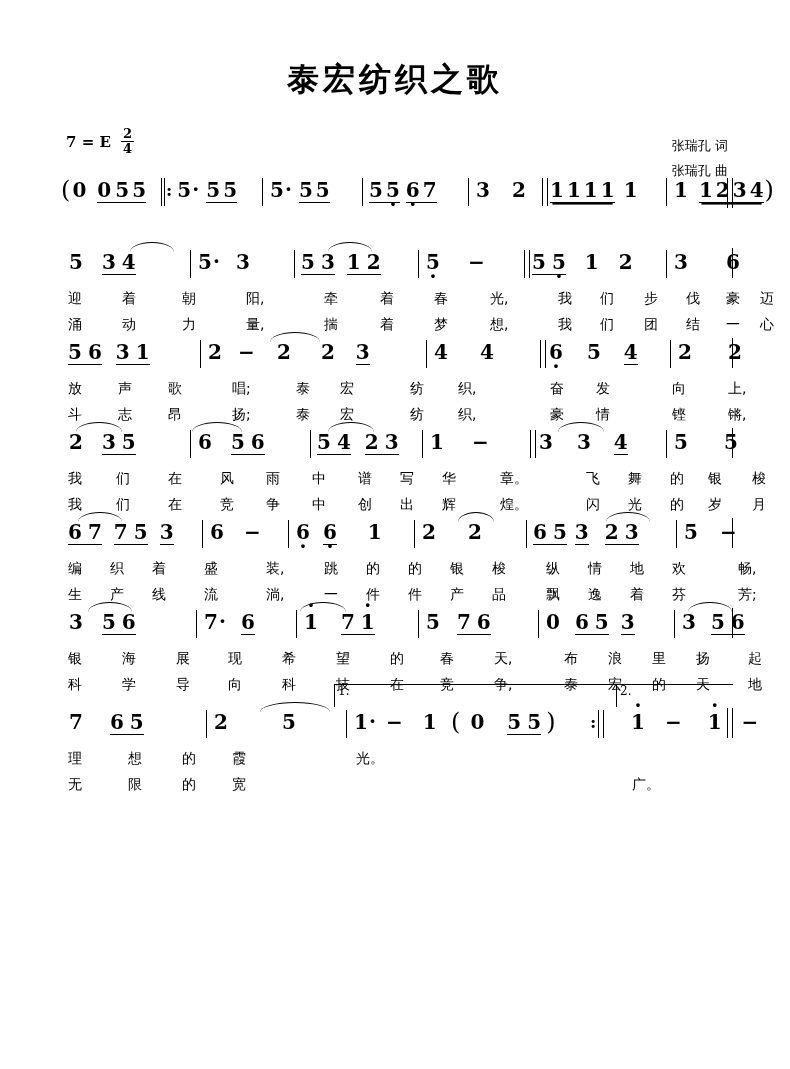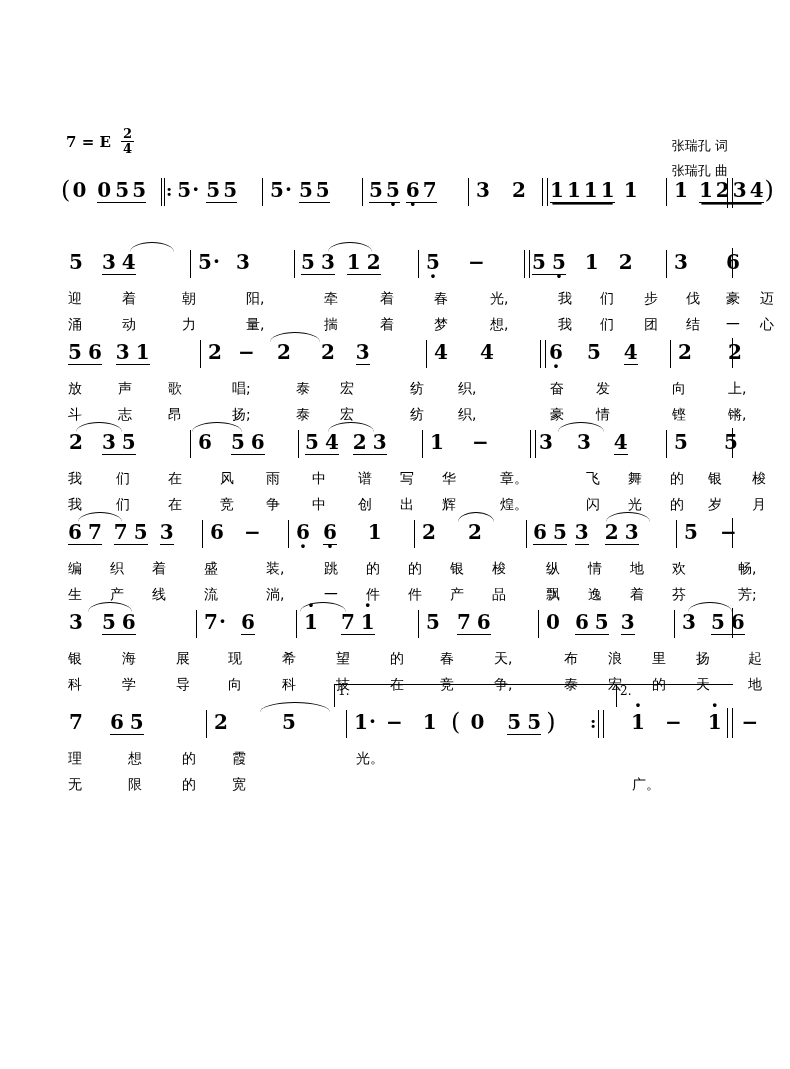--- a/index.html
+++ b/index.html
@@ -117,20 +117,21 @@
     position:absolute;
     border-left:1.6px solid #000;
     height:30px;
   }
 </style>
 </head>
 <body>
 
 <div class="sheet">
 
+  <div class="title">泰宏纺织之歌</div>
 
   <div class="keysig">
     <span>7 = E</span>
     <span class="frac">
       <span class="num">2</span>
       <span class="den">4</span>
     </span>
   </div>
 
   <div class="credits">
@@ -329,21 +330,21 @@
       <div class="slur" style="left:498px;top:2px;width:46px;"></div>
       <div class="cell" style="left:8px;top:10px;">
         <span class="n">2</span>
         <span class="grp" style="margin-left:18px;">3<span style="margin-left:6px;">5</span></span>
       </div>
       <div class="cell" style="left:124px;top:10px;">
         <span class="barThin"></span>
         <span class="n">6</span>
         <span class="grp" style="margin-left:18px;">5<span style="margin-left:6px;">6</span></span>
       </div>
-      <div class="cell" style="left:232px;top:10px;">
+      <div class="cell" style="left:244px;top:10px;">
         <span class="barThin"></span>
         <span class="grp">5<span style="margin-left:6px;">4</span></span>
         <span class="grp" style="margin-left:14px;">2<span style="margin-left:6px;">3</span></span>
       </div>
       <div class="cell" style="left:356px;top:10px;">
         <span class="barThin"></span>
         <span class="n">1</span>
         <span class="n" style="margin-left:26px;">−</span>
       </div>
       <div class="cell" style="left:468px;top:10px;">

